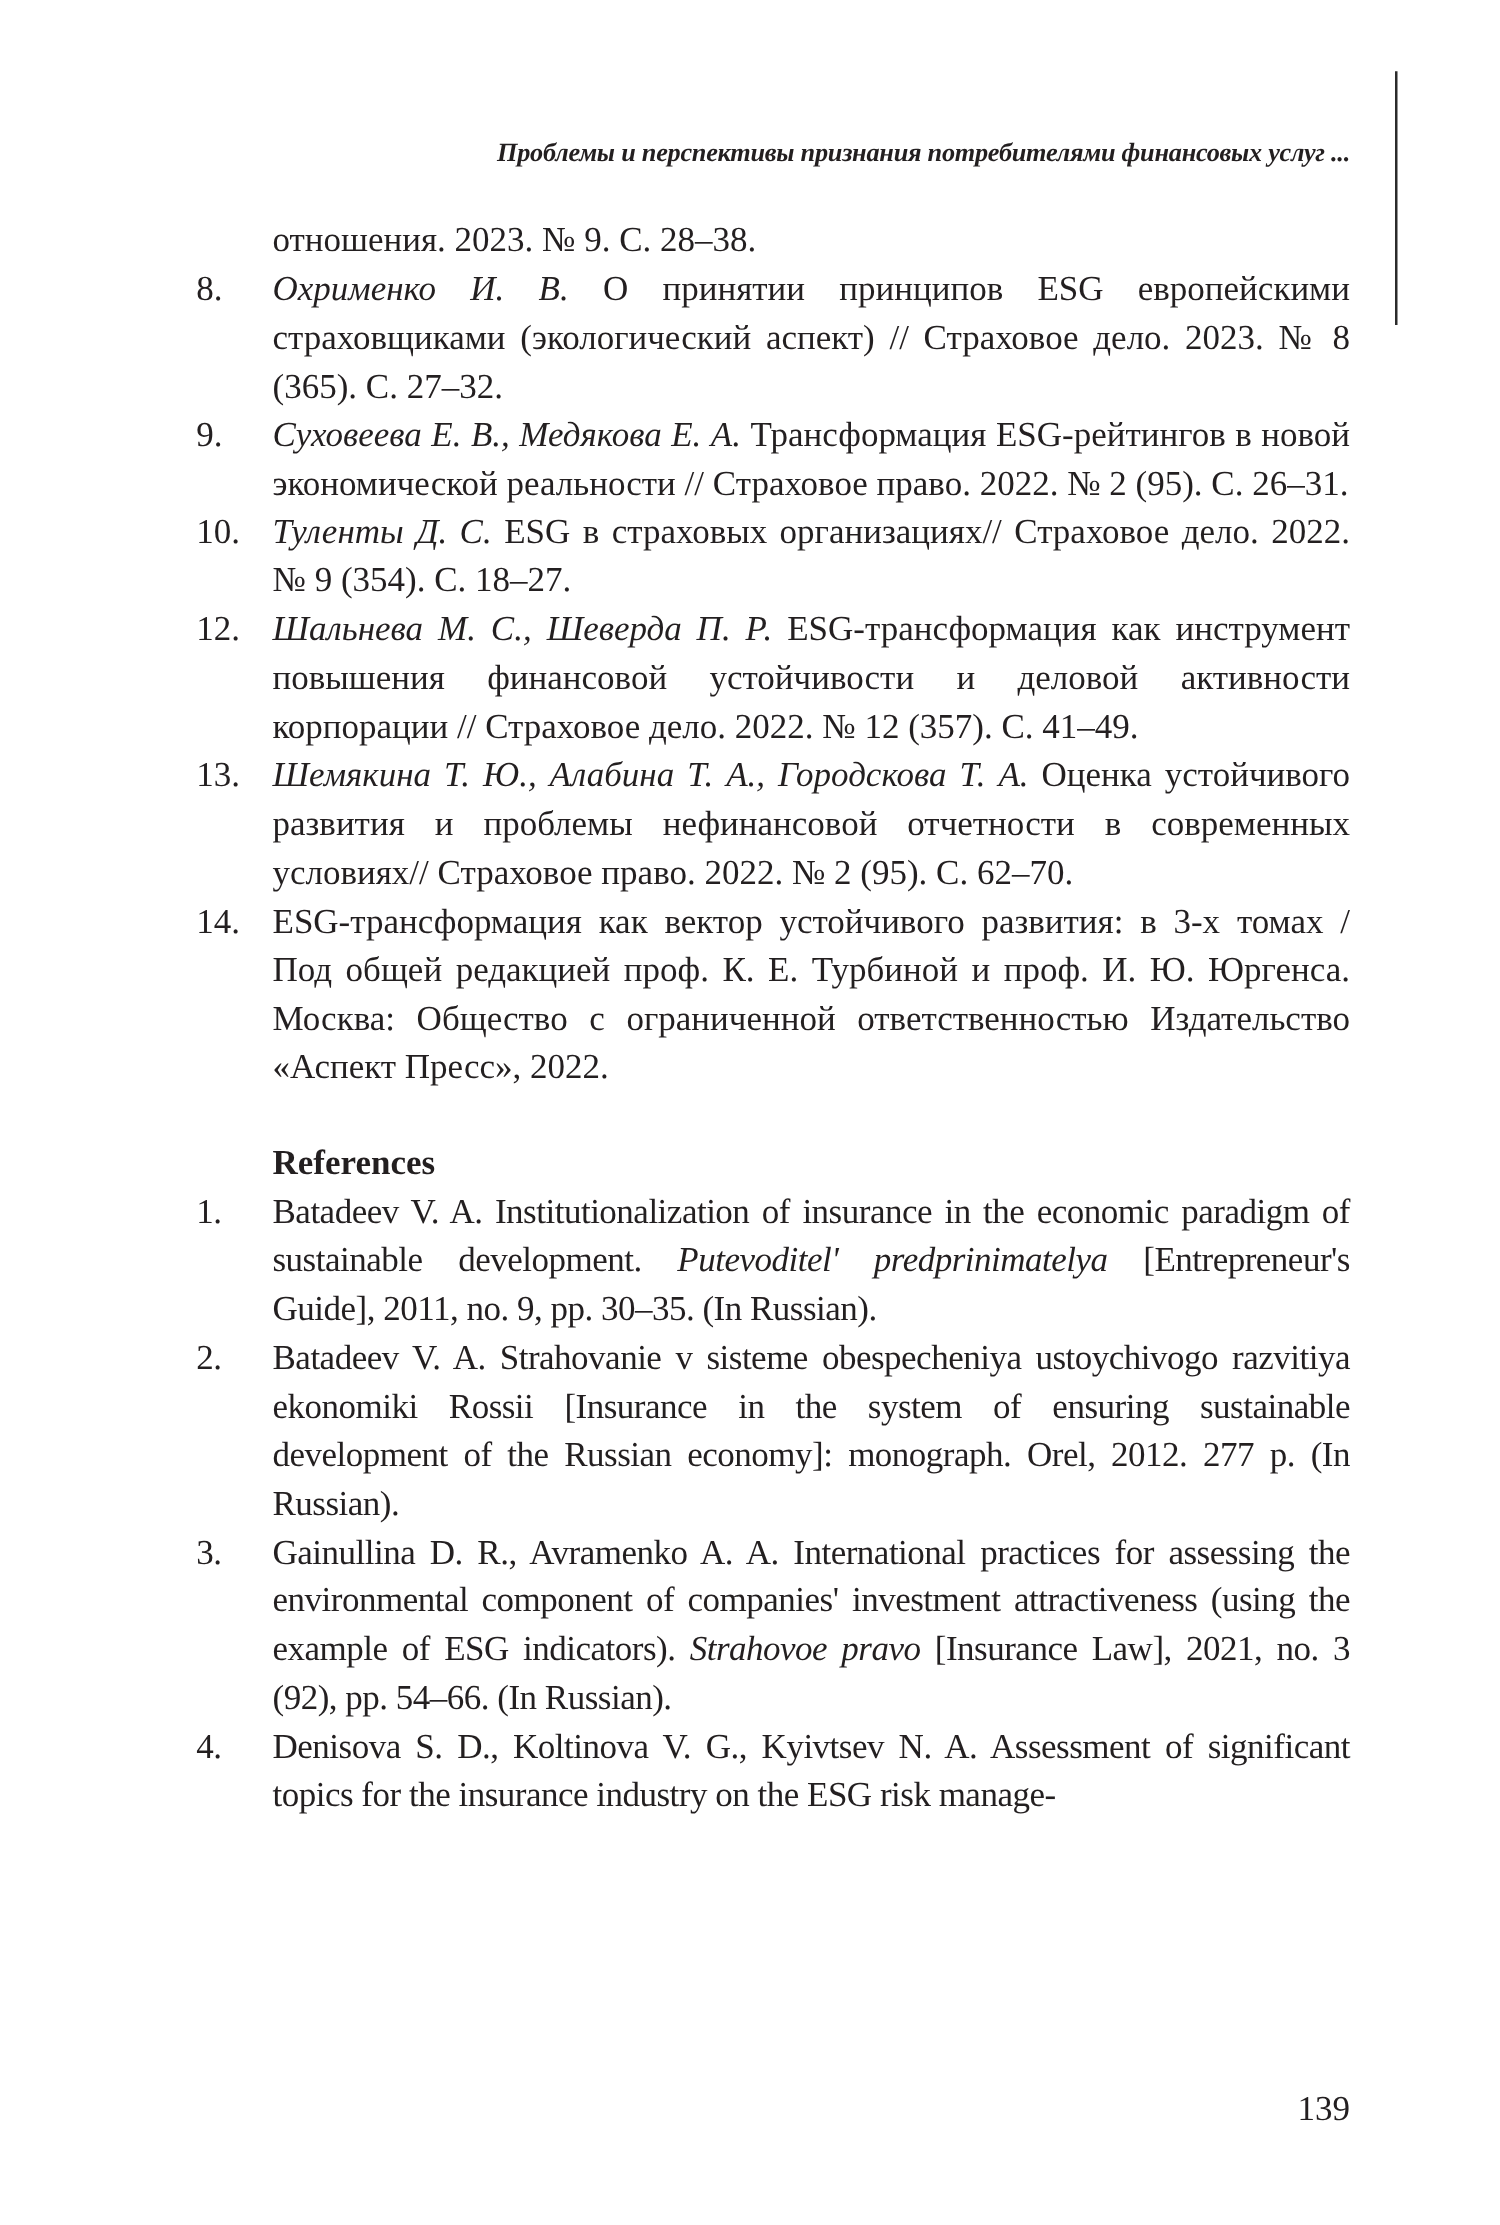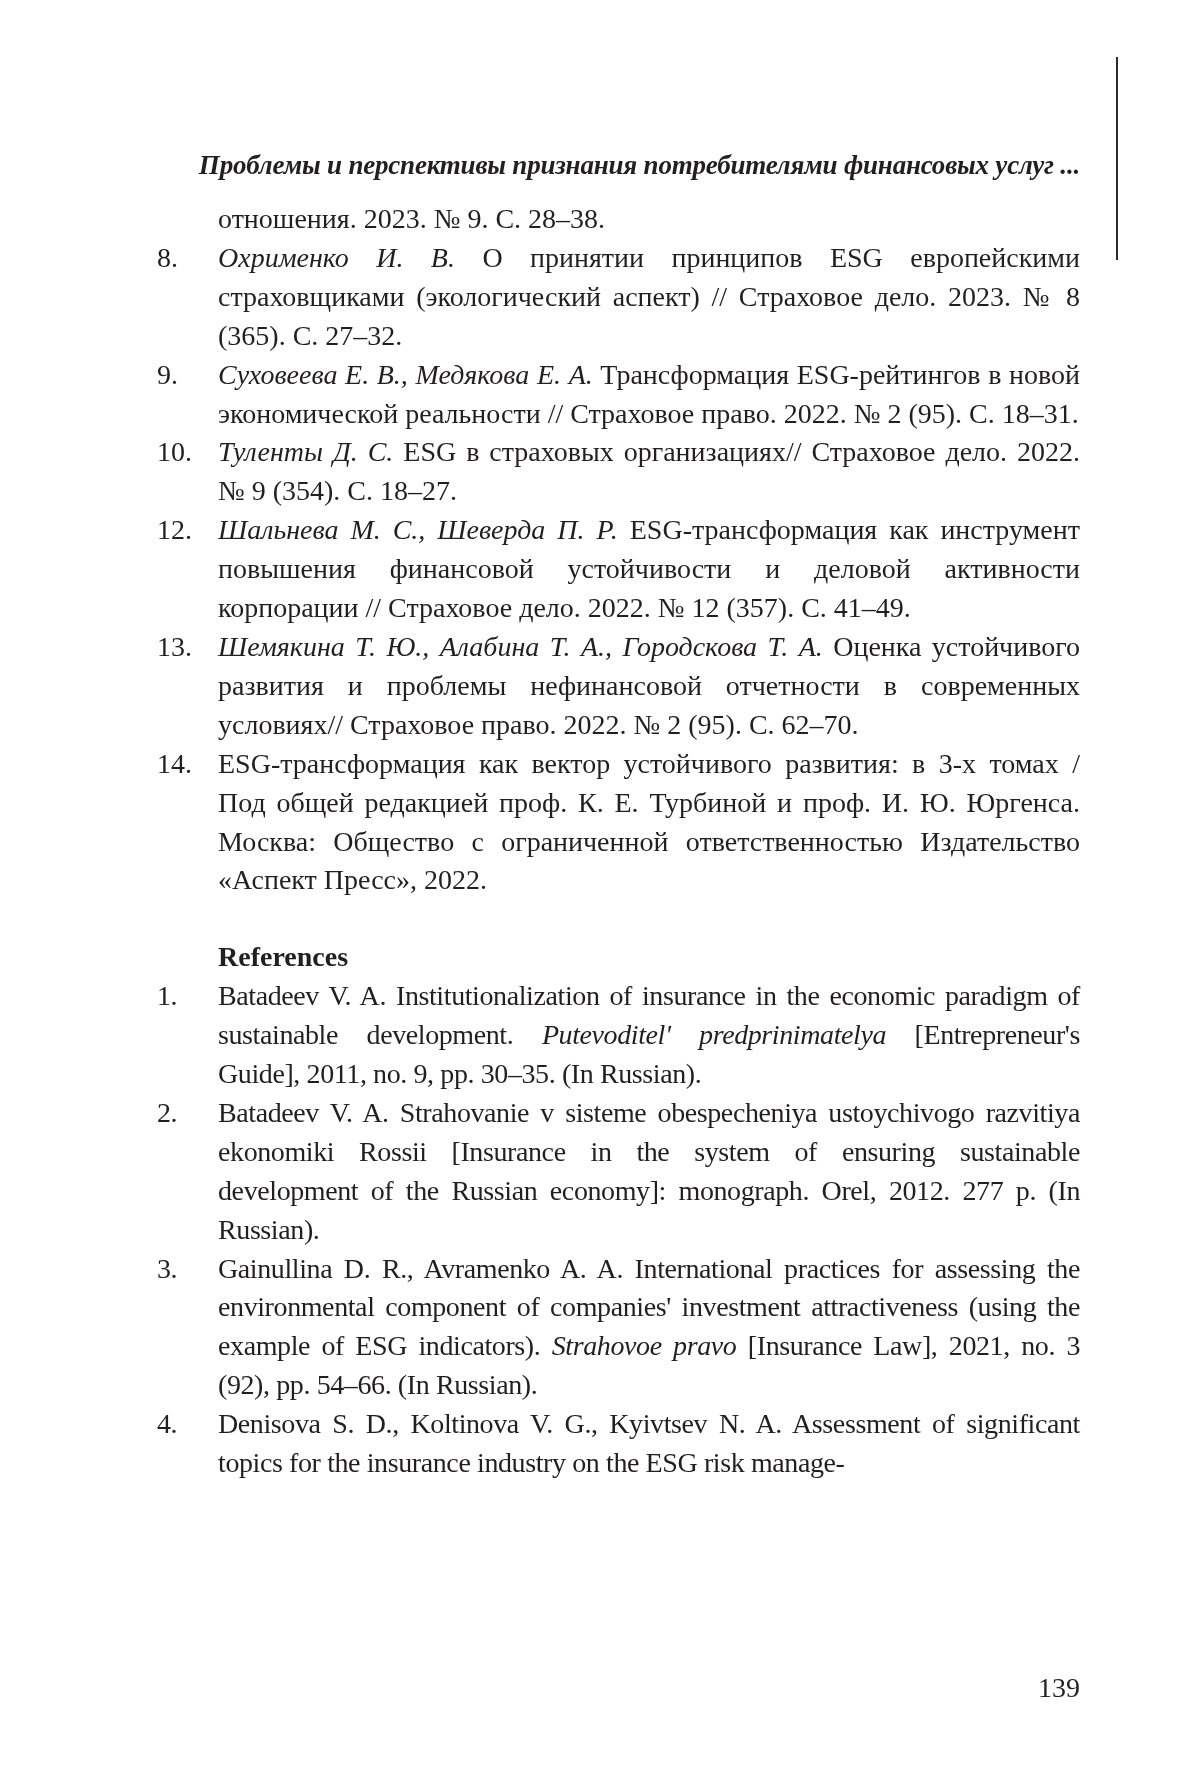--- a/index.html
+++ b/index.html
@@ -7,28 +7,28 @@
     width: 1200px; height: 1780px; position: relative; overflow: hidden;
     font-family: "Liberation Serif", "DejaVu Serif", serif;
     color: #231f20;
   }
   .rule {
     position: absolute; left: 1116px; top: 57px; width: 2px; height: 203px;
     background: #2b2b2b;
   }
   .running-head {
     position: absolute; left: 157px; top: 110px; width: 923px;
-    font-size: 27px; font-weight: bold; font-style: italic;
-    text-align: right; letter-spacing: -0.2px; white-space: nowrap; margin-top: 40px;
+    font-size: 21px; font-weight: bold; font-style: italic;
+    text-align: right; letter-spacing: -0.2px; white-space: nowrap;
   }
   .content {
     position: absolute; left: 157px; top: 174px; width: 923px;
     font-size: 28px; line-height: 38.9px;
   }
-  .cont { padding-left: 61px; text-align: justify; margin-top: 26px; }
+  .cont { padding-left: 61px; text-align: justify; }
   .entry { display: flex; }
   .num { width: 61px; flex: 0 0 61px; }
   .body { flex: 1; text-align: justify; hyphens: manual; }
   .body i { font-style: italic; }
   .section-title {
     font-weight: bold; margin-top: 38px; padding-left: 61px;
     font-size: 28px;
   }
   .en .body, .en .num { letter-spacing: -0.4px; }
   .page-number {
@@ -46,21 +46,21 @@
 <div class="content">
   <div class="cont">отношения. 2023. № 9. С. 28–38.</div>
 
   <div>
     <div class="entry">
       <span class="num">8.</span>
       <span class="body"><i>Охрименко И. В.</i><span> О принятии принципов ESG европейскими страховщиками (экологический аспект) // Страховое дело. 2023. № 8 (365). С. 27–32.</span></span>
     </div>
     <div class="entry">
       <span class="num">9.</span>
-      <span class="body"><i>Суховеева Е. В., Медякова Е. А.</i><span> Трансформация ESG-рейтингов в новой экономической реальности // Страховое право. 2022. № 2 (95). С. 18–31.</span></span>
+      <span class="body"><i>Суховеева Е. В., Медякова Е. А.</i><span> Трансформация ESG-рейтингов в новой экономической реальности // Страховое право. 2022. № 2 (95). С. 26–31.</span></span>
     </div>
     <div class="entry">
       <span class="num">10.</span>
       <span class="body"><i>Туленты Д. С.</i><span> ESG в страховых организациях// Страховое дело. 2022. № 9 (354). С. 18–27.</span></span>
     </div>
     <div class="entry">
       <span class="num">12.</span>
       <span class="body"><i>Шальнева М. С., Шеверда П. Р.</i><span> ESG-трансформация как инстру­мент повышения финансовой устойчивости и деловой актив­ности корпорации // Страховое дело. 2022. № 12 (357). С. 41–49.</span></span>
     </div>
     <div class="entry">

